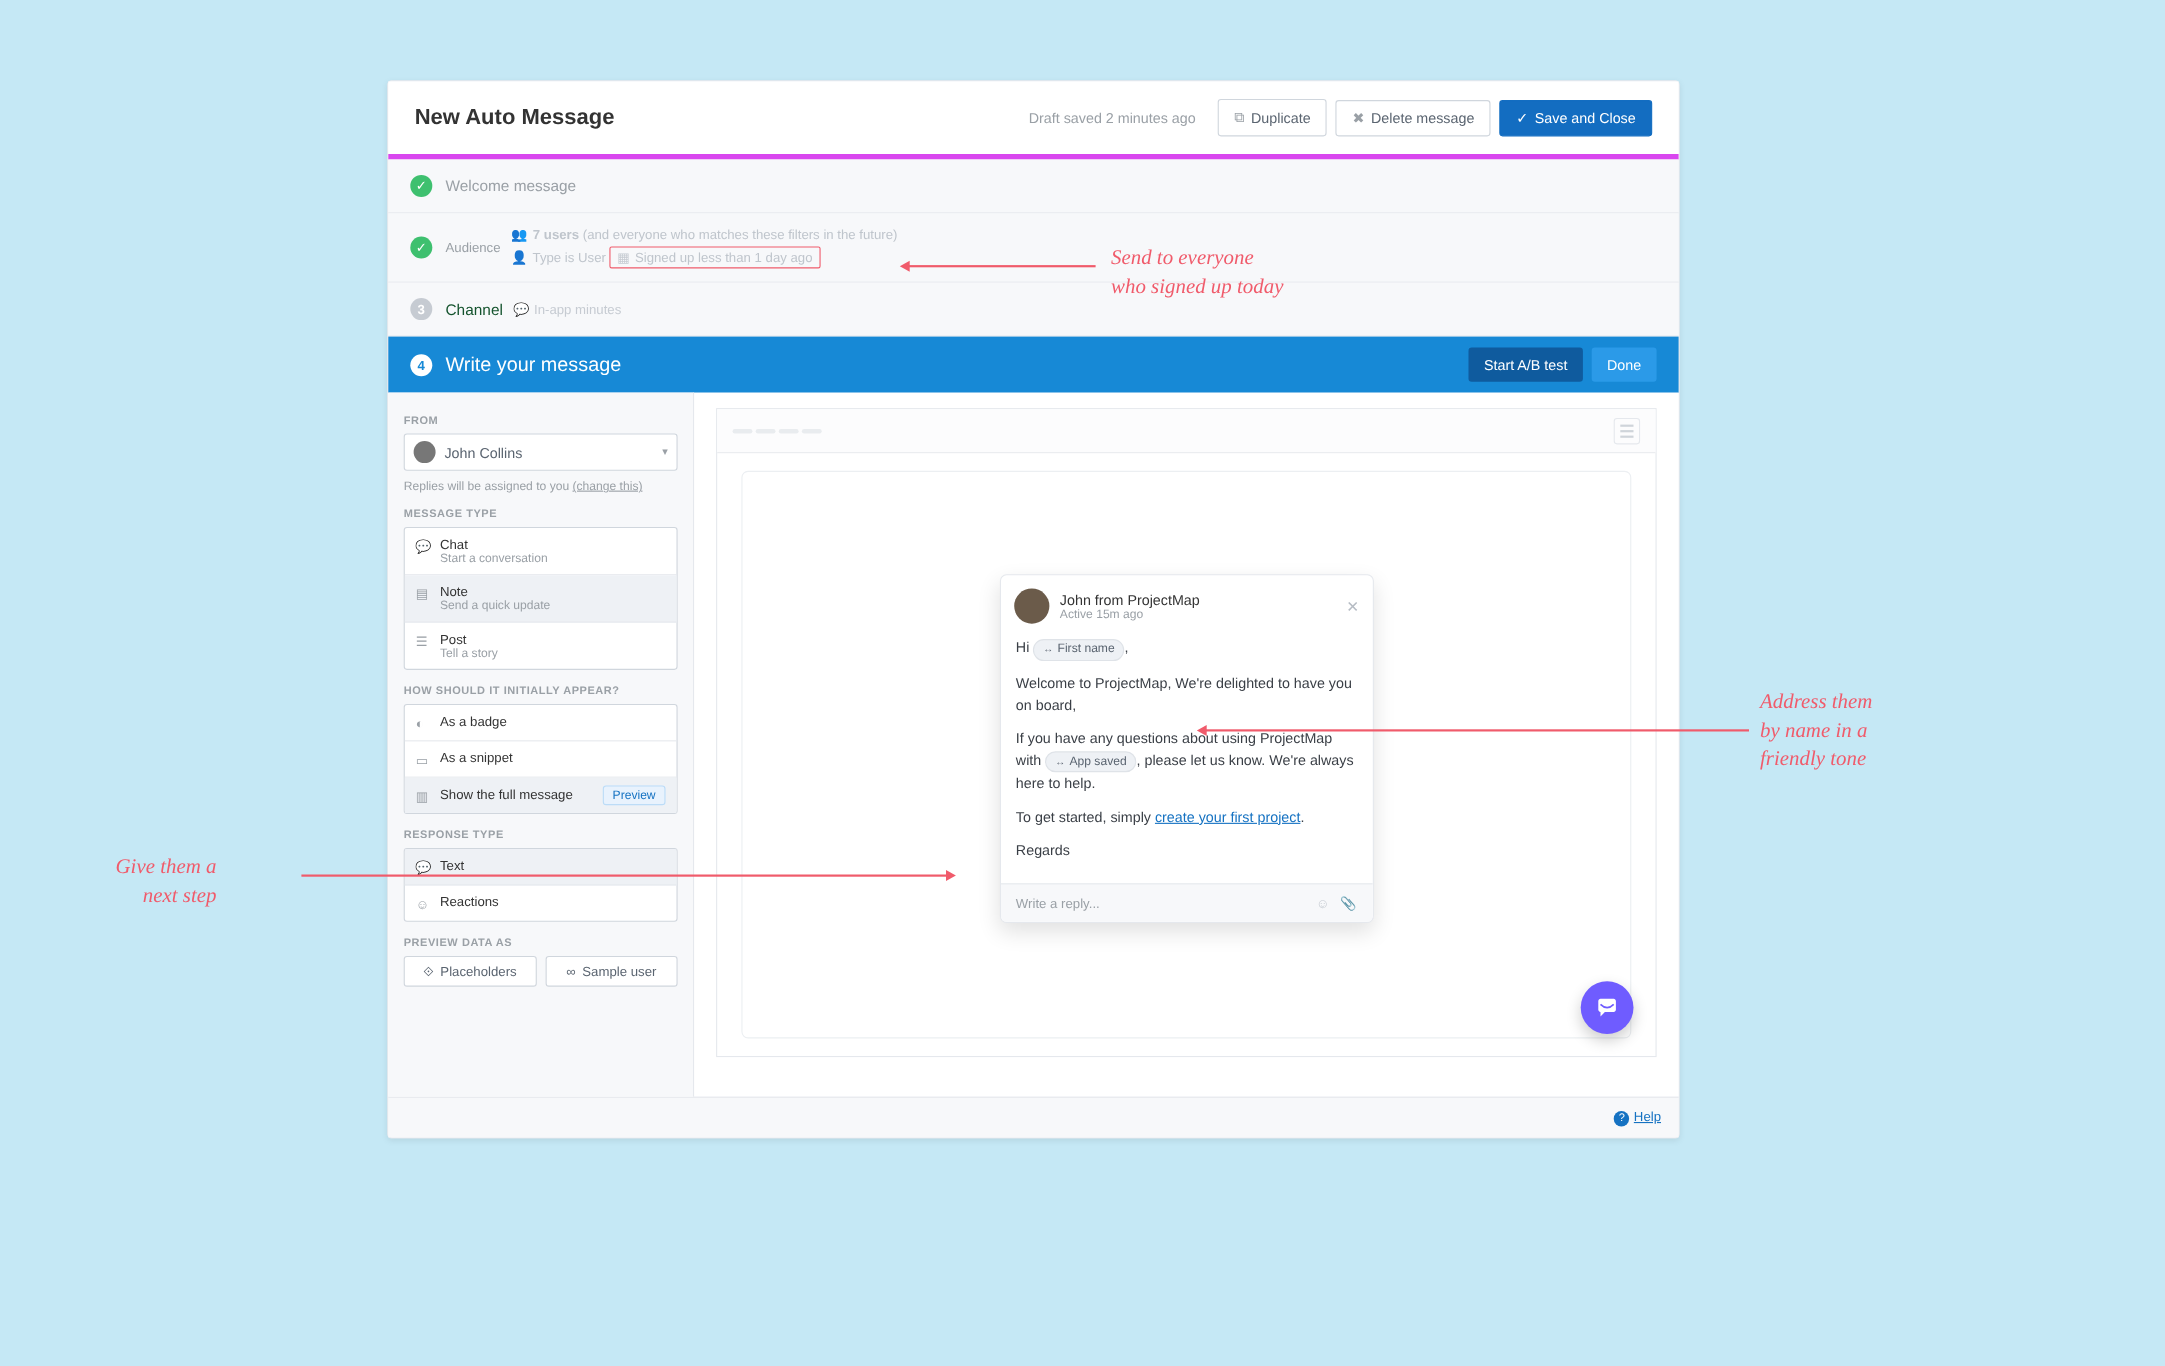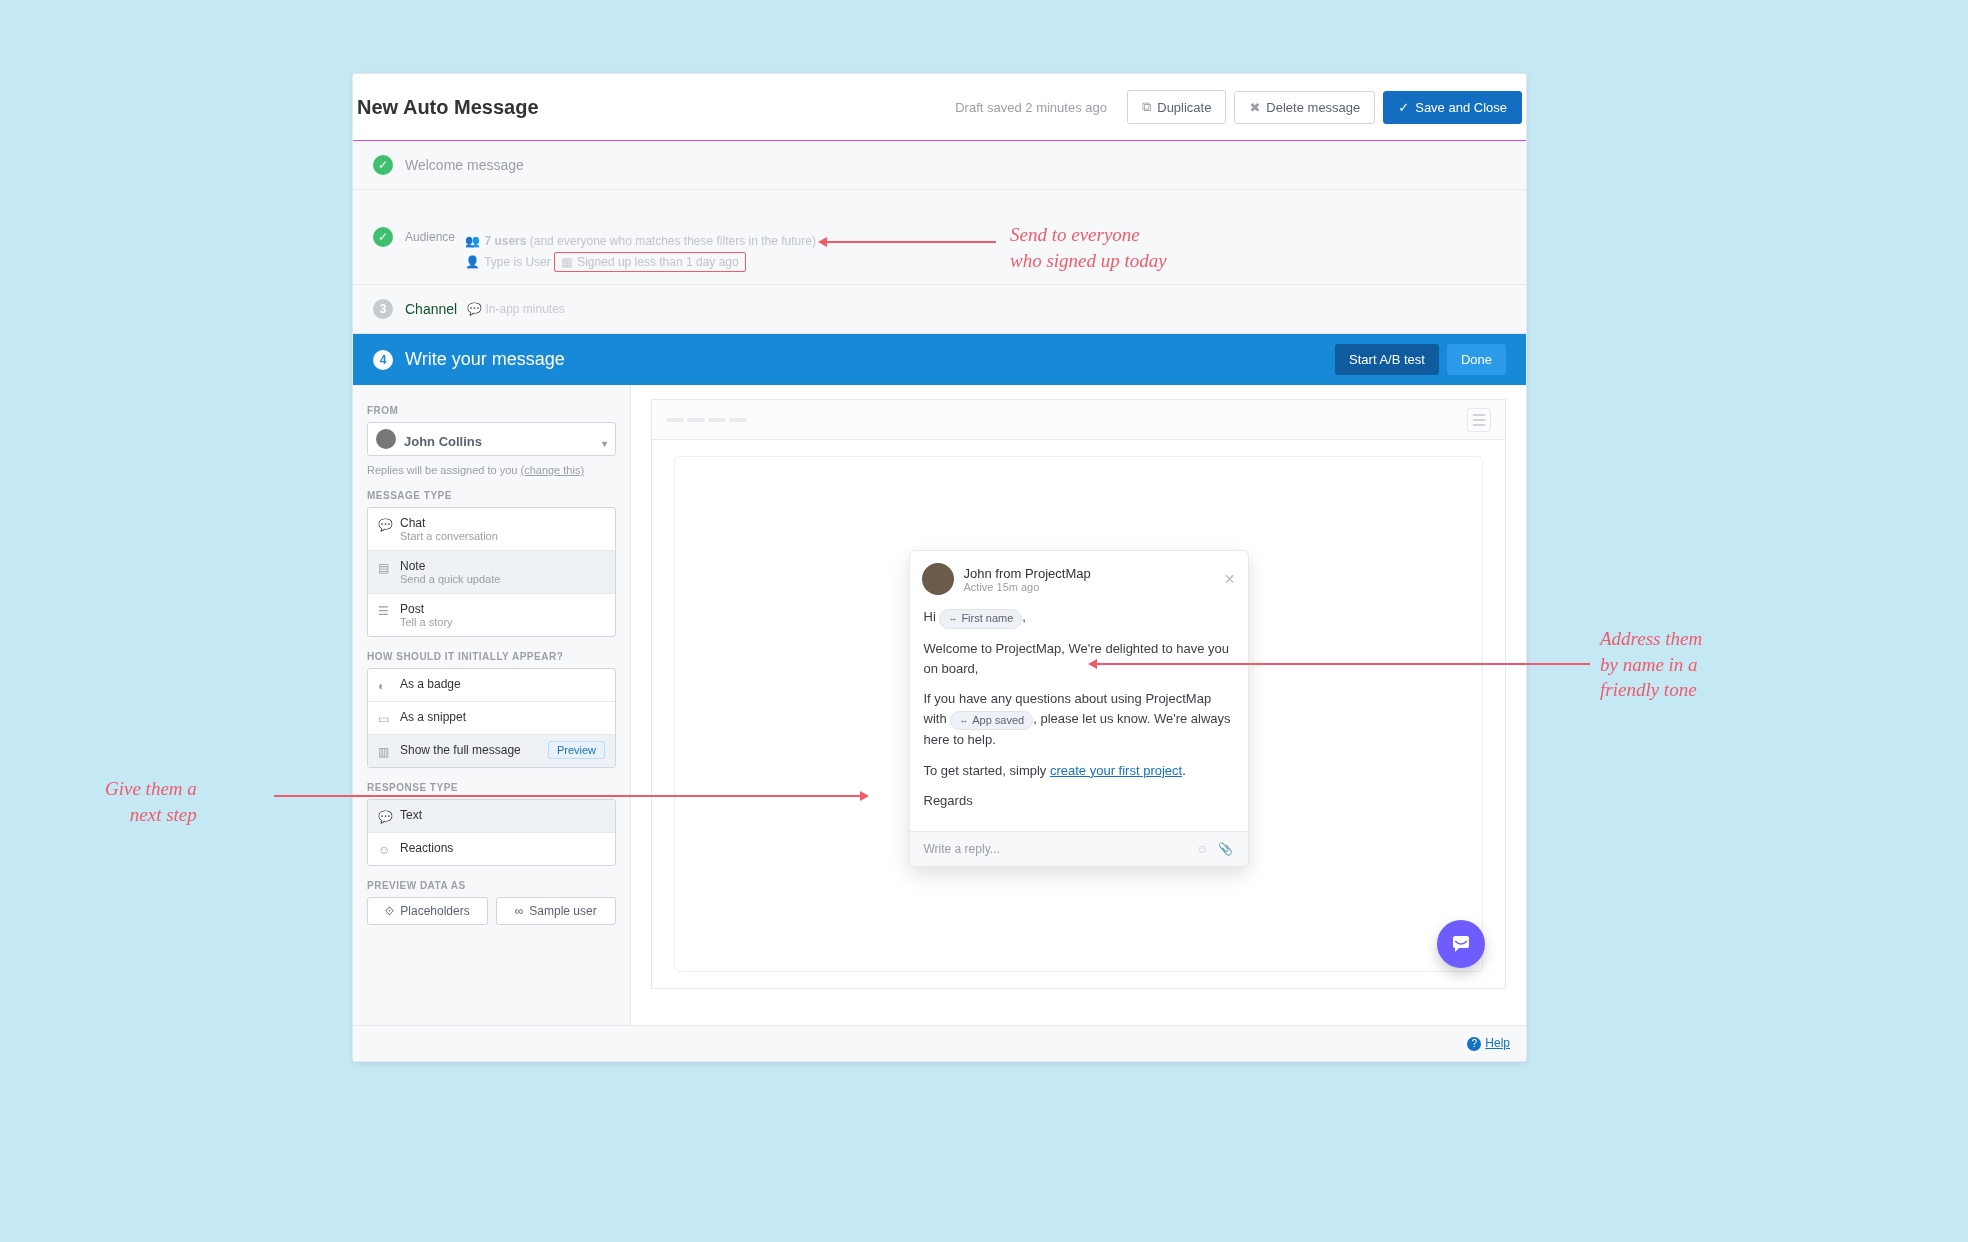--- a/index.html
+++ b/index.html
@@ -1,48 +1,48 @@
 <!DOCTYPE html>
 <html><head>
 <meta charset="utf-8">
 <style>
 * { box-sizing: border-box; margin: 0; padding: 0; }
 body { font-family: -apple-system, BlinkMacSystemFont, "Segoe UI", Helvetica, Arial, sans-serif; background: #c5e8f5; width: 1968px; height: 1242px; position: relative; }
 .page-wrap { position: absolute; left: 352px; top: 73px; width: 1175px; background: #f7f8fa; border: 1px solid #e5e8ed; border-radius: 4px; box-shadow: 0 2px 6px rgba(0,0,0,0.08); }
-.header-bar { display: flex; align-items: center; padding: 16px 4px; border-bottom: 1px solid #d946ef; background: #fff; }
+.header-bar { display: flex; align-items: center; padding: 16px 24px; border-bottom: 5px solid #d946ef; background: #fff; }
 .header-title { font-size: 20px; font-weight: 600; color: #333; }
 .header-spacer { flex: 1; }
 .draft-text { color: #9aa0a6; font-size: 13px; margin-right: 12px; }
 .btn { display: inline-flex; align-items: center; gap: 6px; background: #fff; border: 1px solid #d0d6dd; border-radius: 3px; padding: 8px 14px; font-size: 13px; color: #5a6470; cursor: pointer; margin-left: 8px; }
 .btn .ic { color: #9aa0a6; }
 .btn-primary { background: #136dc1; border-color: #136dc1; color: #fff; }
 .btn-primary .ic { color: #fff; }
 .step-row { display: flex; align-items: center; padding: 14px 20px; border-bottom: 1px solid #e5e8ed; background: #f7f8fa; }
 .step-check { width: 20px; height: 20px; border-radius: 50%; background: #3ec06f; display: flex; align-items: center; justify-content: center; color: #fff; font-size: 12px; margin-right: 12px; }
 .step-num-grey { width: 20px; height: 20px; border-radius: 50%; background: #c6cbd2; display: flex; align-items: center; justify-content: center; color: #fff; font-size: 12px; font-weight: 600; margin-right: 12px; }
 .step-label { color: #9aa0a6; font-size: 14px; }
 .step-label-muted { color: #14532d; font-size: 14px; }
 .aud-block { display: flex; align-items: flex-start; padding: 12px 20px; border-bottom: 1px solid #e5e8ed; background: #f7f8fa; }
 .aud-text { color: #9aa0a6; font-size: 12px; margin-right: 10px; align-self: center; }
-.aud-lines { display: flex; flex-direction: column; gap: 4px; font-size: 12px; color: #bfc5cc; margin-top: 32px; }
+.aud-lines { display: flex; flex-direction: column; gap: 4px; font-size: 12px; color: #bfc5cc; }
 .aud-line-ic { display: inline-block; width: 12px; color: #c6cbd2; margin-right: 4px; }
 .aud-highlight { display: inline-flex; align-items: center; border: 1.5px solid #f05b6b; padding: 2px 6px; border-radius: 2px; }
 .chan-row { display: flex; align-items: center; padding: 14px 20px; border-bottom: 1px solid #e5e8ed; background: #f7f8fa; }
 .chan-text { color: #c6cbd2; font-size: 12px; margin-left: 10px; }
 
 .blue-bar { background: #1789d6; color: #fff; display: flex; align-items: center; padding: 10px 20px; }
 .blue-num { width: 20px; height: 20px; border-radius: 50%; background: #fff; color: #1789d6; display: flex; align-items: center; justify-content: center; font-size: 12px; font-weight: 700; margin-right: 12px; }
 .blue-title { font-size: 18px; font-weight: 500; flex: 1; }
 .blue-btn { background: #0f5b9e; border: none; color: #fff; padding: 8px 14px; border-radius: 3px; font-size: 13px; margin-left: 8px; cursor: pointer; }
 .blue-btn.light { background: #2b9ae8; }
 
 .composer-area { display: flex; background: #fff; min-height: 640px; }
 .left-col { width: 278px; border-right: 1px solid #e5e8ed; padding: 14px; font-size: 12px; color: #5a6470; background: #f7f8fa; }
 .lc-label { font-size: 10px; color: #9aa0a6; letter-spacing: 0.5px; margin: 6px 0 6px 0; font-weight: 600; }
-.from-select { display: flex; align-items: flex-end; background: #fff; border: 1px solid #d0d6dd; border-radius: 3px; padding: 6px 8px; font-size: 13px; font-weight: bold; }
+.from-select { display: flex; align-items: center; background: #fff; border: 1px solid #d0d6dd; border-radius: 3px; padding: 6px 8px; font-size: 13px; }
 .avatar-sm { width: 20px; height: 20px; border-radius: 50%; background: #777; margin-right: 8px; }
 .caret { color: #9aa0a6; margin-left: auto; font-size: 10px; }
 .replies-text { font-size: 11px; color: #9aa0a6; margin: 8px 0 14px 0; }
 .replies-link { text-decoration: underline; }
 .opt-group { border: 1px solid #d0d6dd; border-radius: 3px; background: #fff; margin-bottom: 14px; }
 .opt-row { display: flex; align-items: flex-start; gap: 8px; padding: 8px 10px; border-bottom: 1px solid #e5e8ed; cursor: pointer; }
 .opt-row:last-child { border-bottom: none; }
 .opt-row.sel { background: #eef1f5; }
 .opt-ic { color: #9aa0a6; width: 14px; font-size: 12px; margin-top: 2px; }
 .opt-title { font-size: 12px; color: #333; }

